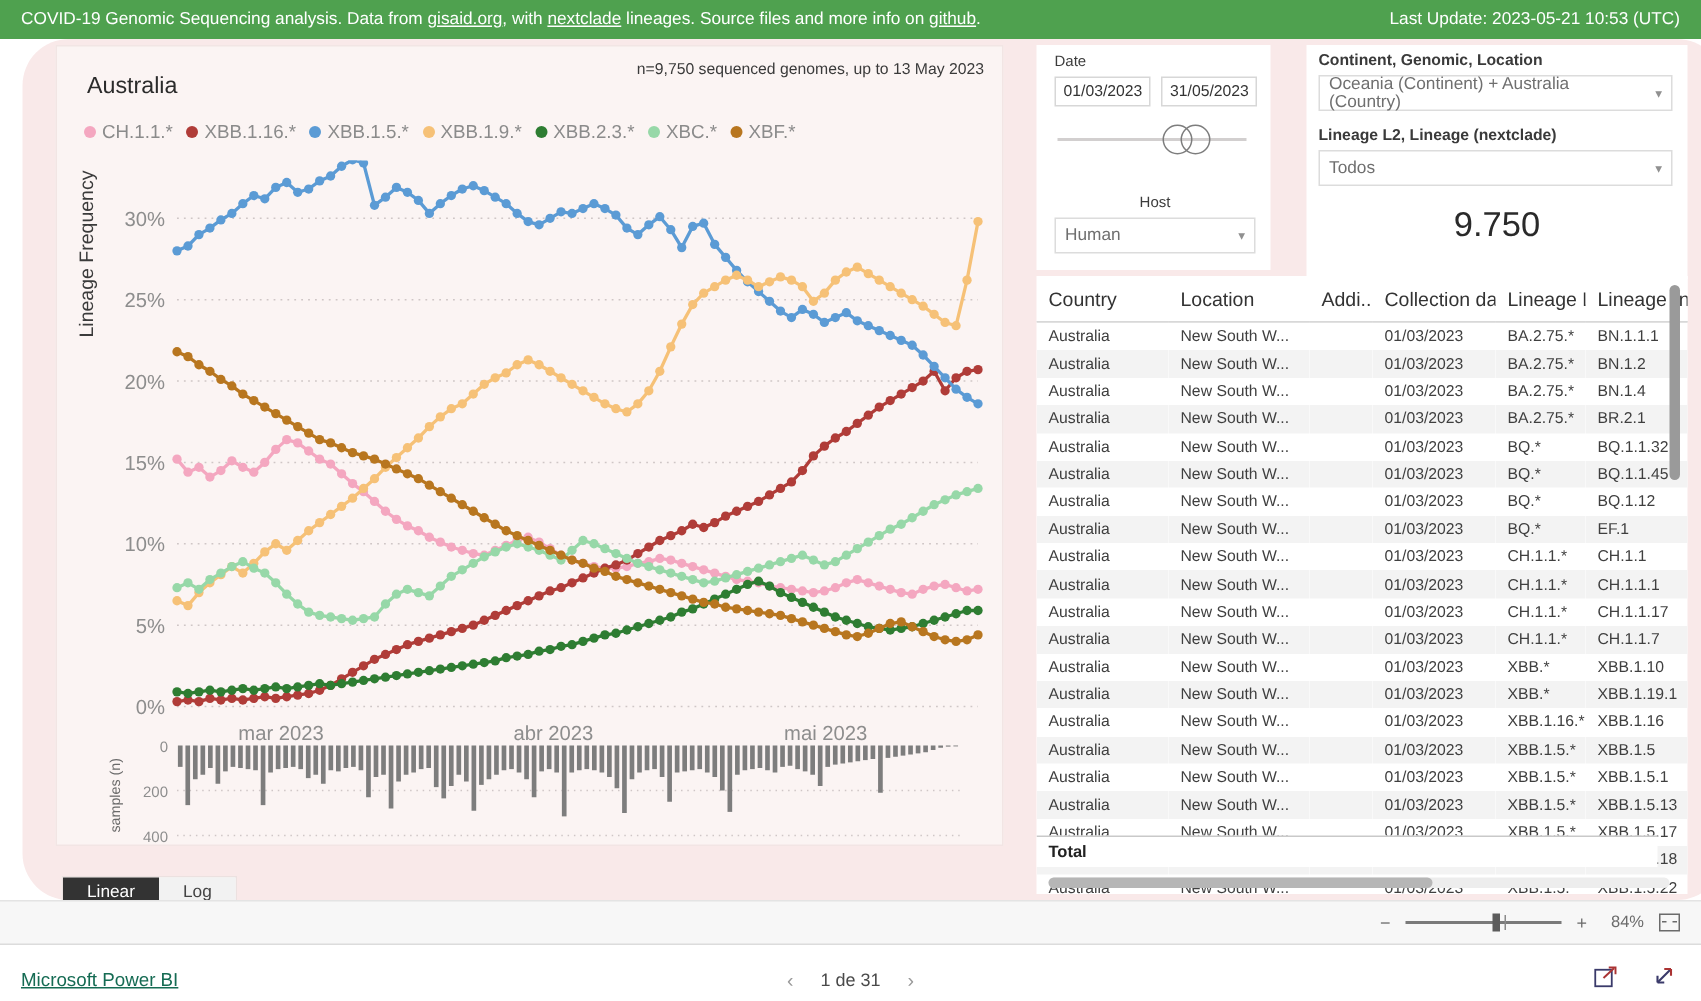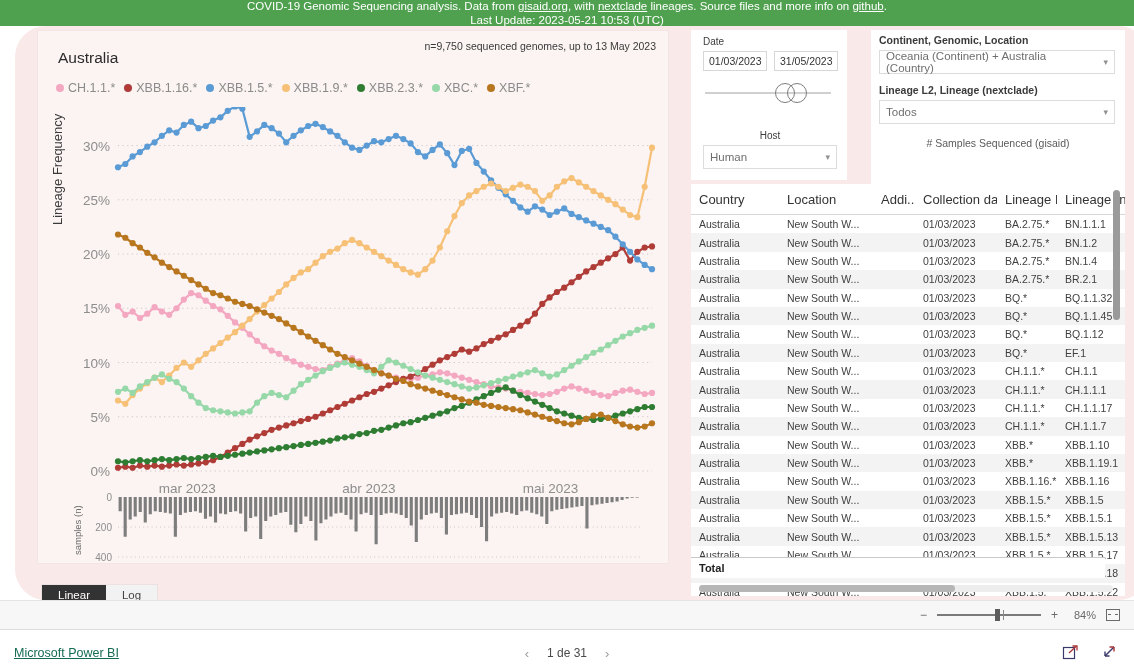--- a/index.html
+++ b/index.html
@@ -16,21 +16,20 @@
   
   #top-banner {
     position: absolute; left: 0; top: 0;
     width: 1134px; height: 26px;
     background: #4fa14f;
     color: #ffffff;
     font-size: 11.5px;
     display: flex; align-items: center;
     padding: 0 14px;
     white-space: nowrap;
-    flex-direction: column;
   }
   #banner-text { flex: 1; }
   #banner-text a {
     color: #ffffff; text-decoration: underline;
   }
   #banner-update { font-size: 11.5px; }
 
   
   #canvas {
     position: absolute; left: 15px; top: 26px;
@@ -1067,21 +1066,21 @@
       </div>
     </div>
     <div id="sel-lineage">
       <div class="sel-label">Lineage L2, Lineage (nextclade)</div>
       <div class="dropdown">
         <span>Todos</span>
         <span class="chev">▾</span>
       </div>
     </div>
     <div id="kpi-block">
-      <div id="kpi-caption"># Samples Sequenced (gisaid)</div>
+      <div id="kpi-value">9.750</div>
     </div>
   </div>
 
   <div id="table-card">
     <table id="data-table">
       <colgroup>
         <col style="width:88px">
           <col style="width:94px">
           <col style="width:42px">
         <col style="width:82px">

